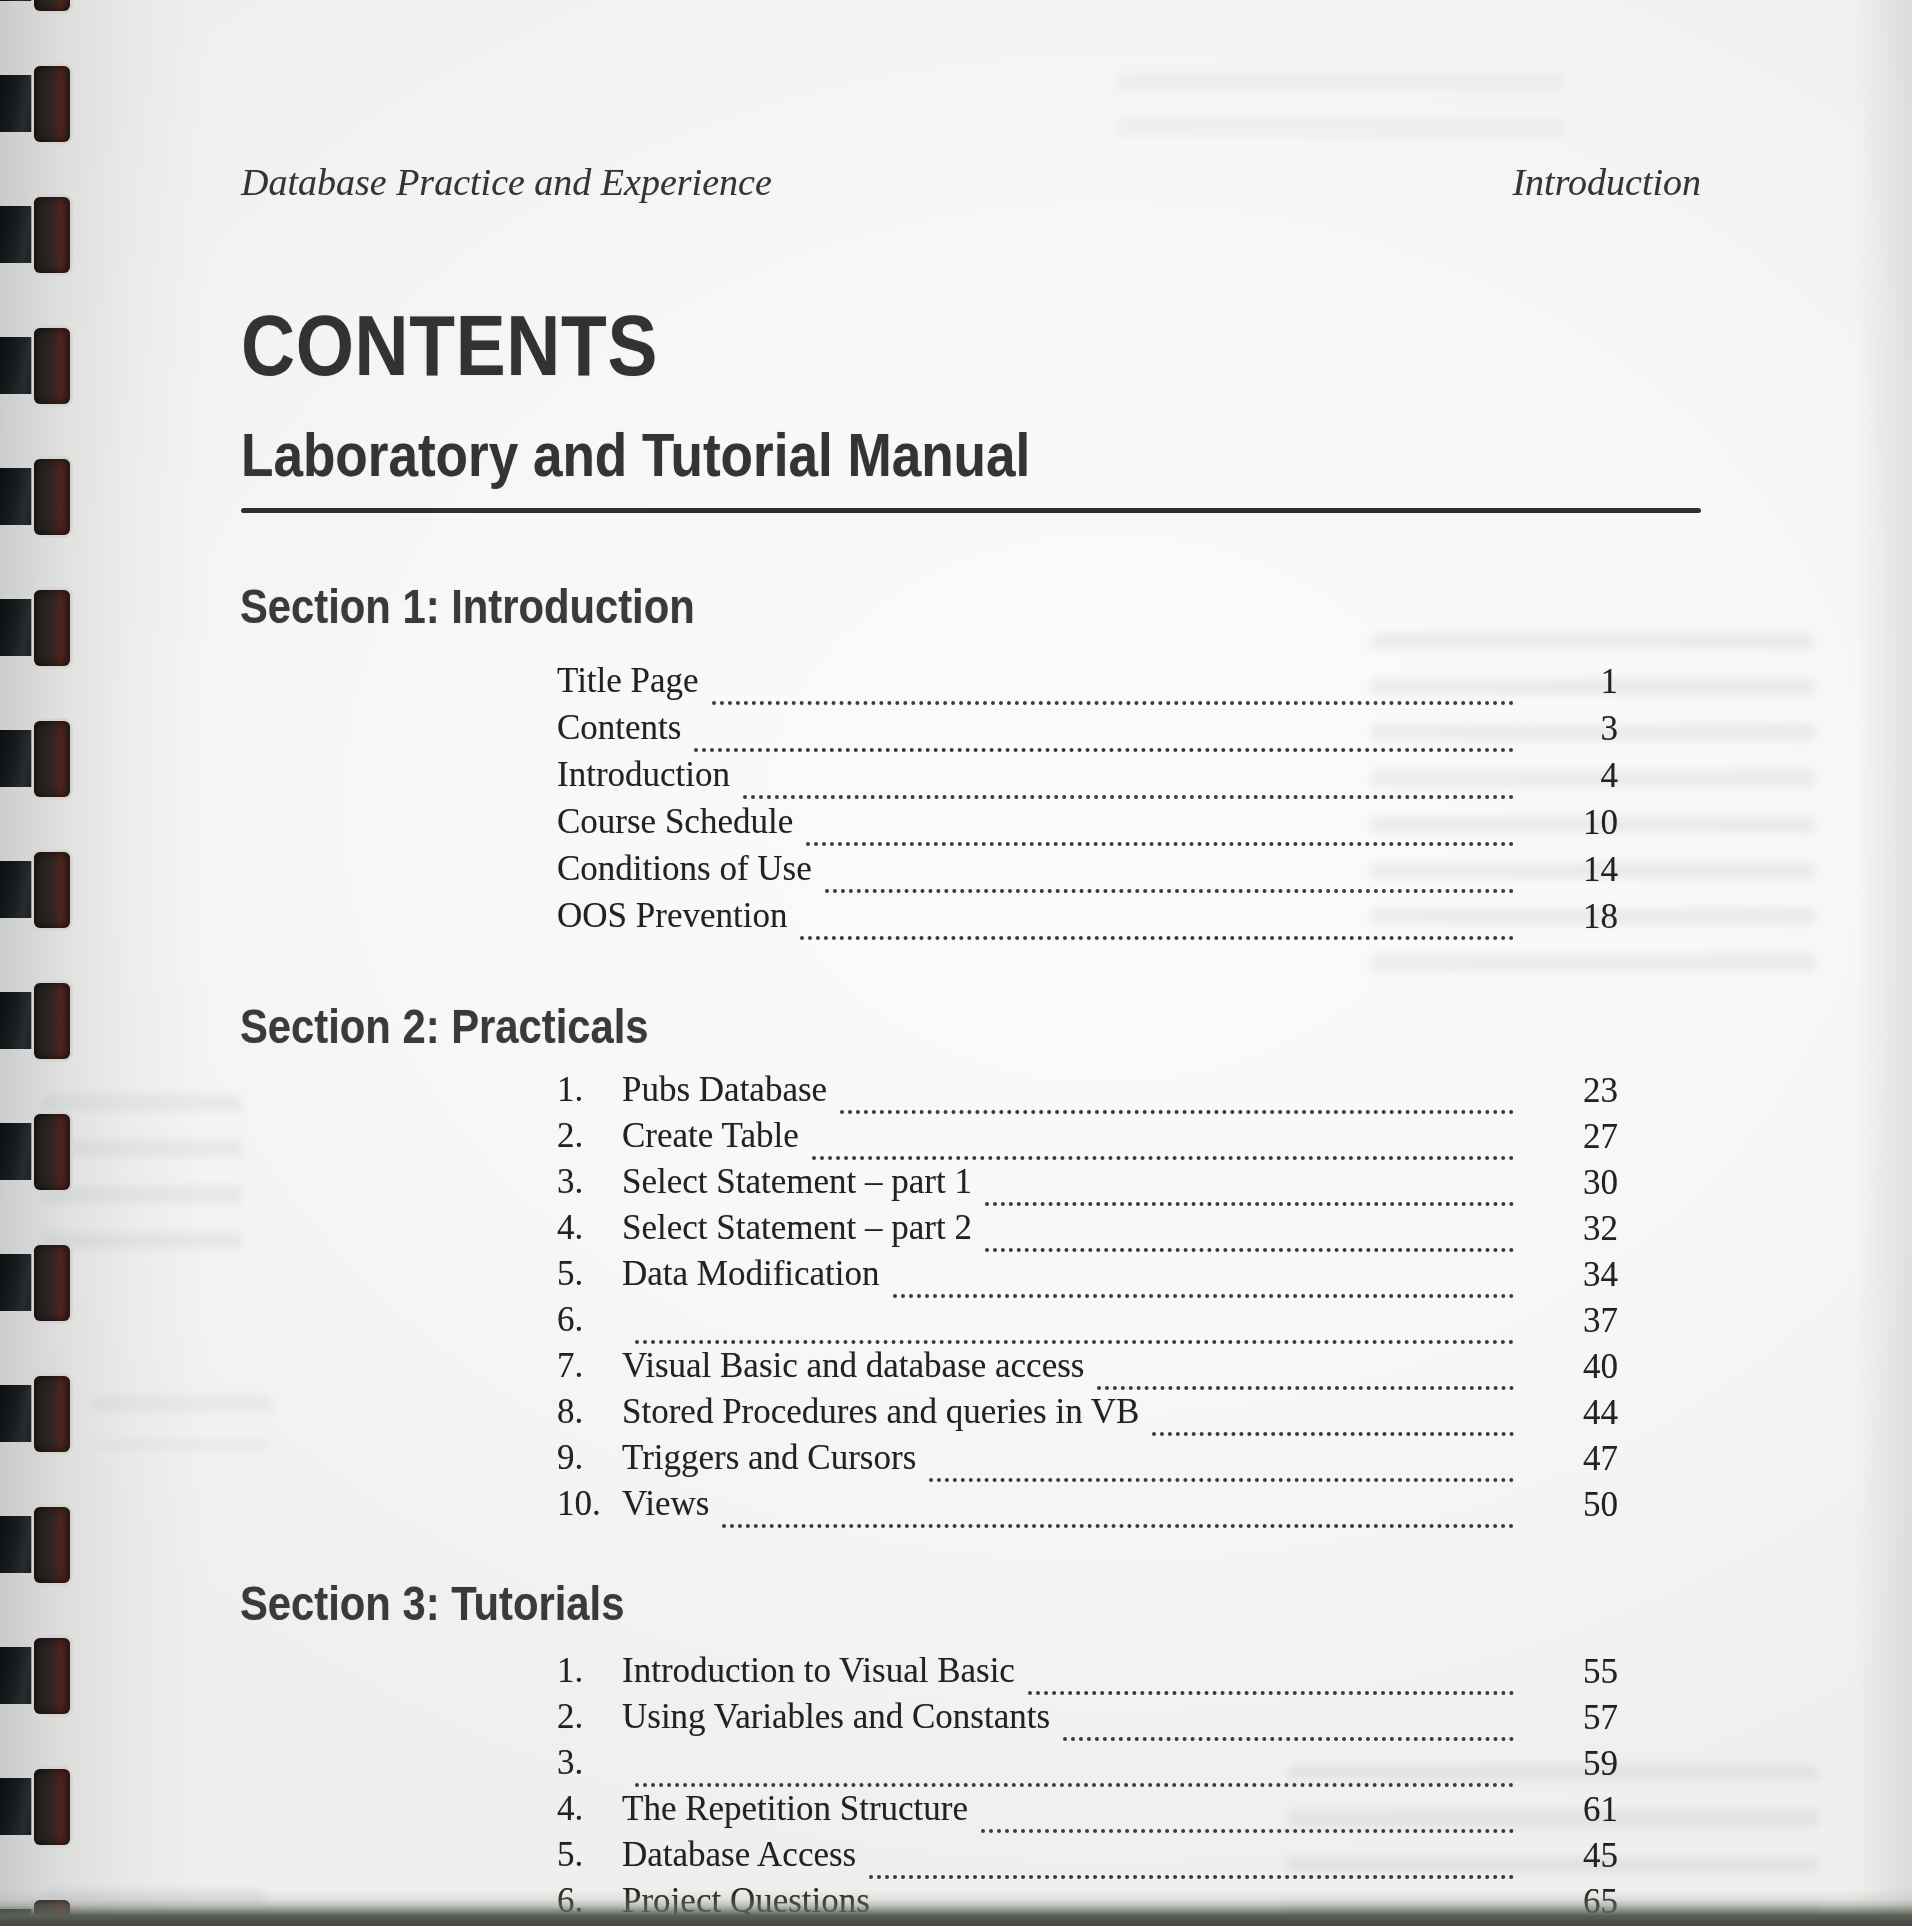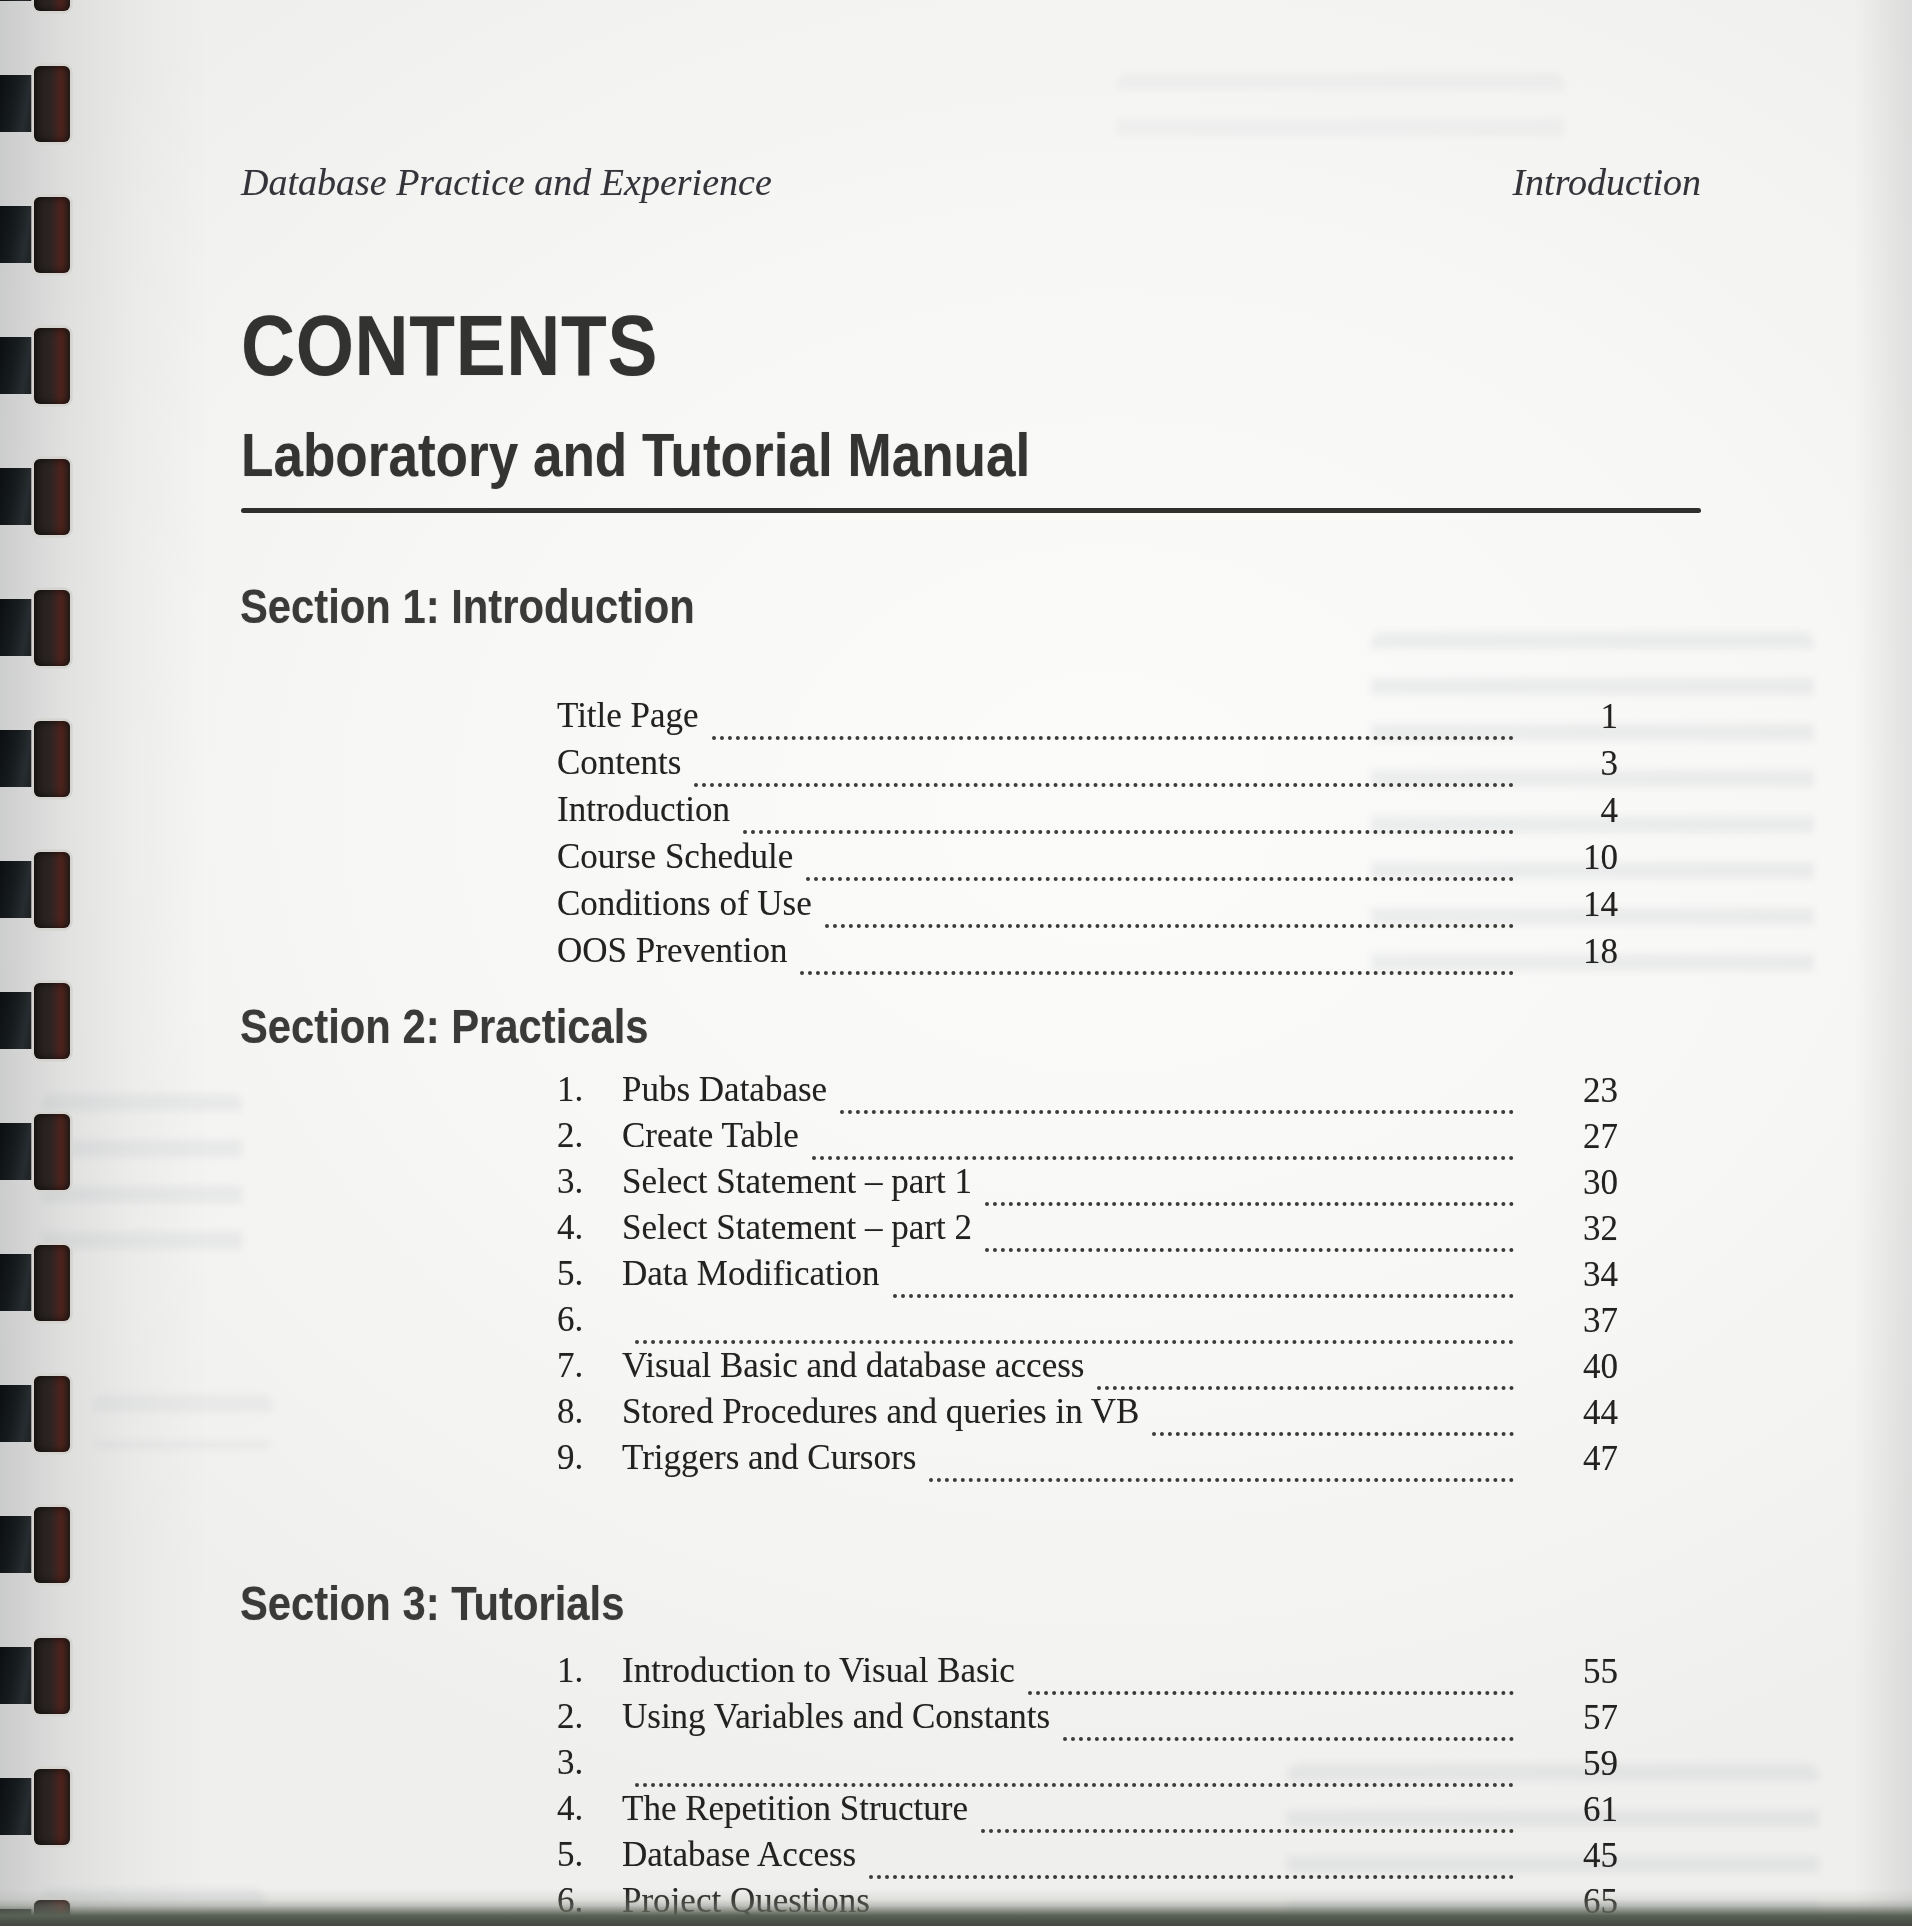--- a/index.html
+++ b/index.html
@@ -85,21 +85,21 @@
     color: #3a3a39;
     transform: scaleX(0.87); transform-origin: left top;
     text-shadow: 0 0 1.2px rgba(40,40,40,0.28);
     white-space: nowrap;
   }
   #sh0 { top: 579px; }
   #sh1 { top: 999px; }
   #sh2 { top: 1576px; }
 
   .toc-list { position: absolute; left: 557px; width: 1061px; }
-  #list0 { top: 698px; --rh: 47px; }
+  #list0 { top: 663px; --rh: 47px; }
   #list1 { top: 1073px; --rh: 46px; }
   #list2 { top: 1654px; --rh: 46px; }
 
   .toc-row {
     display: flex; align-items: flex-end;
     height: var(--rh, 46px);
     font: 35px "Liberation Serif", serif;
     color: #232220;
     text-shadow: 0 0 0.8px rgba(35,35,30,0.30);
   }
@@ -219,20 +219,26 @@
         <span class="toc-label">Stored Procedures and queries in VB</span>
         <span class="leader"></span>
         <span class="toc-page">44</span>
       </div>
       <div class="toc-row">
         <span class="toc-num">9.</span>
         <span class="toc-label">Triggers and Cursors</span>
         <span class="leader"></span>
         <span class="toc-page">47</span>
       </div>
+      <div class="toc-row">
+        <span class="toc-num">10.</span>
+        <span class="toc-label">Views</span>
+        <span class="leader"></span>
+        <span class="toc-page">50</span>
+      </div>
     </div>
   <div class="toc-list" id="list2">
       <div class="toc-row">
         <span class="toc-num">1.</span>
         <span class="toc-label">Introduction to Visual Basic</span>
         <span class="leader"></span>
         <span class="toc-page">55</span>
       </div>
       <div class="toc-row">
         <span class="toc-num">2.</span>

